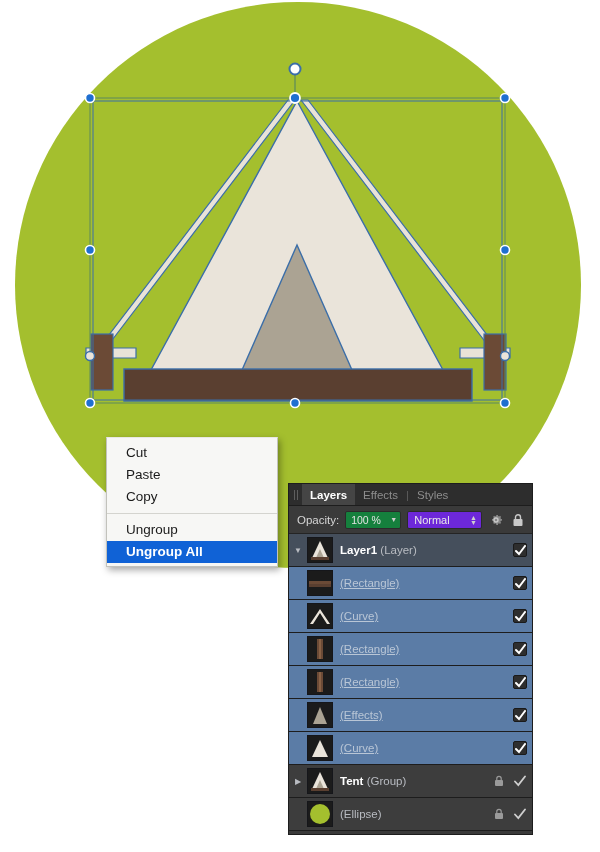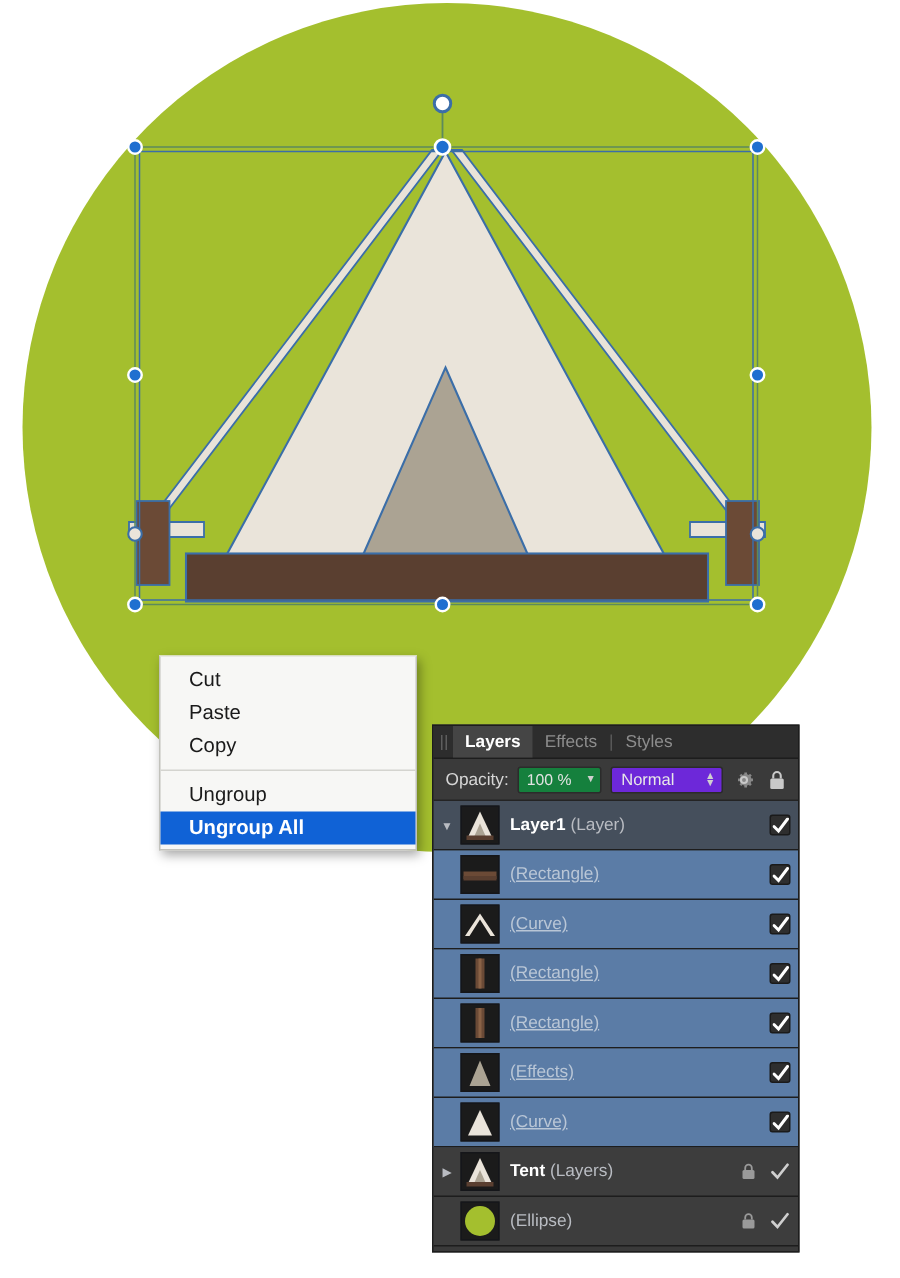--- a/index.html
+++ b/index.html
@@ -374,21 +374,21 @@
         <div class="layer-row dark">
           <div class="row-twisty">▶</div>
           <div class="row-thumb">
             <svg width="24" height="24" viewBox="0 0 24 24">
               <rect width="24" height="24" fill="#1b1b1b"></rect>
               <path d="M12 3 L20 20 L4 20 Z" fill="#eae4da"></path>
               <path d="M12 11 L16 20 L8 20 Z" fill="#aba393"></path>
               <rect x="3" y="19" width="18" height="3" fill="#5a3f30"></rect>
             </svg>
           </div>
-          <div class="row-label"><span class="name">Tent</span> <span class="type">(Layers)</span></div>
+          <div class="row-label"><span class="name">Tent</span> <span class="type">(Group)</span></div>
           <div class="row-lock">
             <svg width="10" height="12" viewBox="0 0 10 12">
               <rect x="1" y="5" width="8" height="6" rx="1" fill="#9a9a9a"></rect>
               <path d="M2.8 5V3.6a2.2 2.2 0 014.4 0V5" fill="none" stroke="#9a9a9a" stroke-width="1.2"></path>
             </svg>
           </div>
           <div class="row-check">
             <span class="bare-check">
               <svg width="12" height="12" viewBox="0 0 12 12">
                 <path d="M1 6.5 L4.3 10 L11 1.5" fill="none" stroke="#cfcfcf" stroke-width="1.8" stroke-linecap="round"></path>

